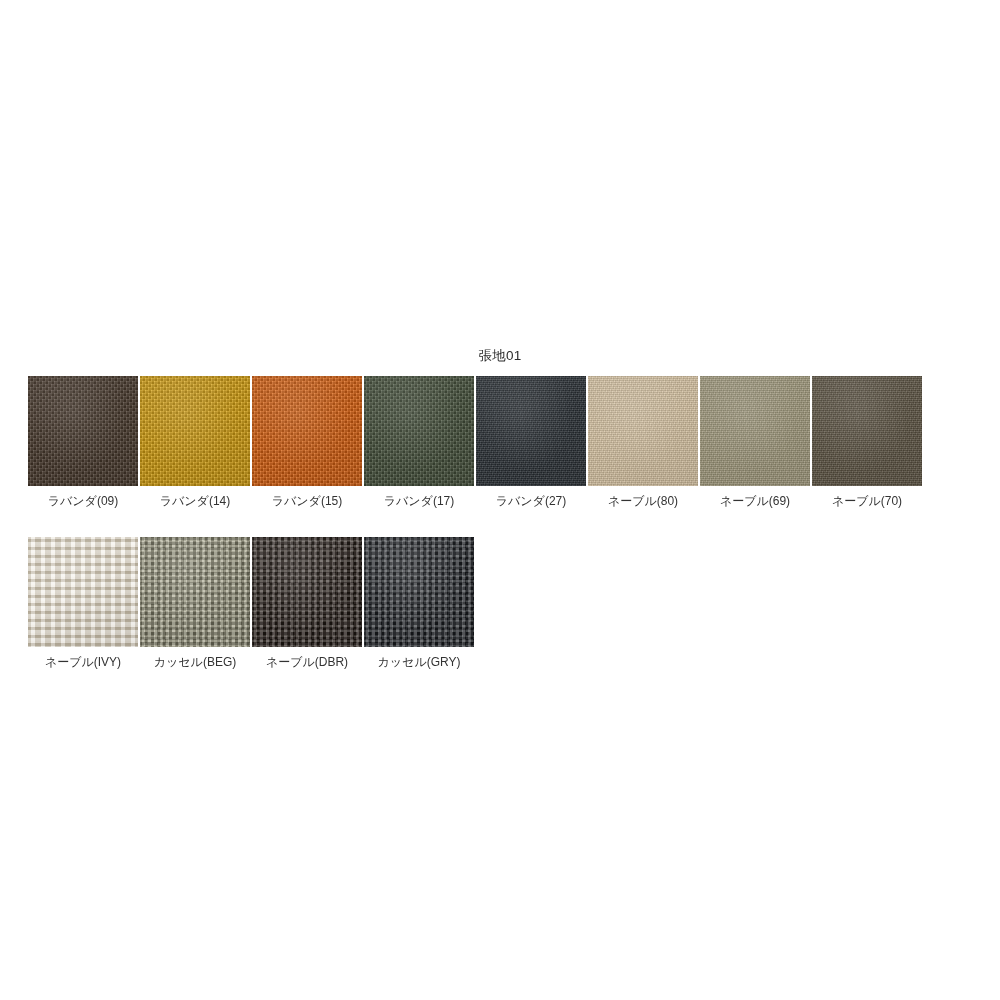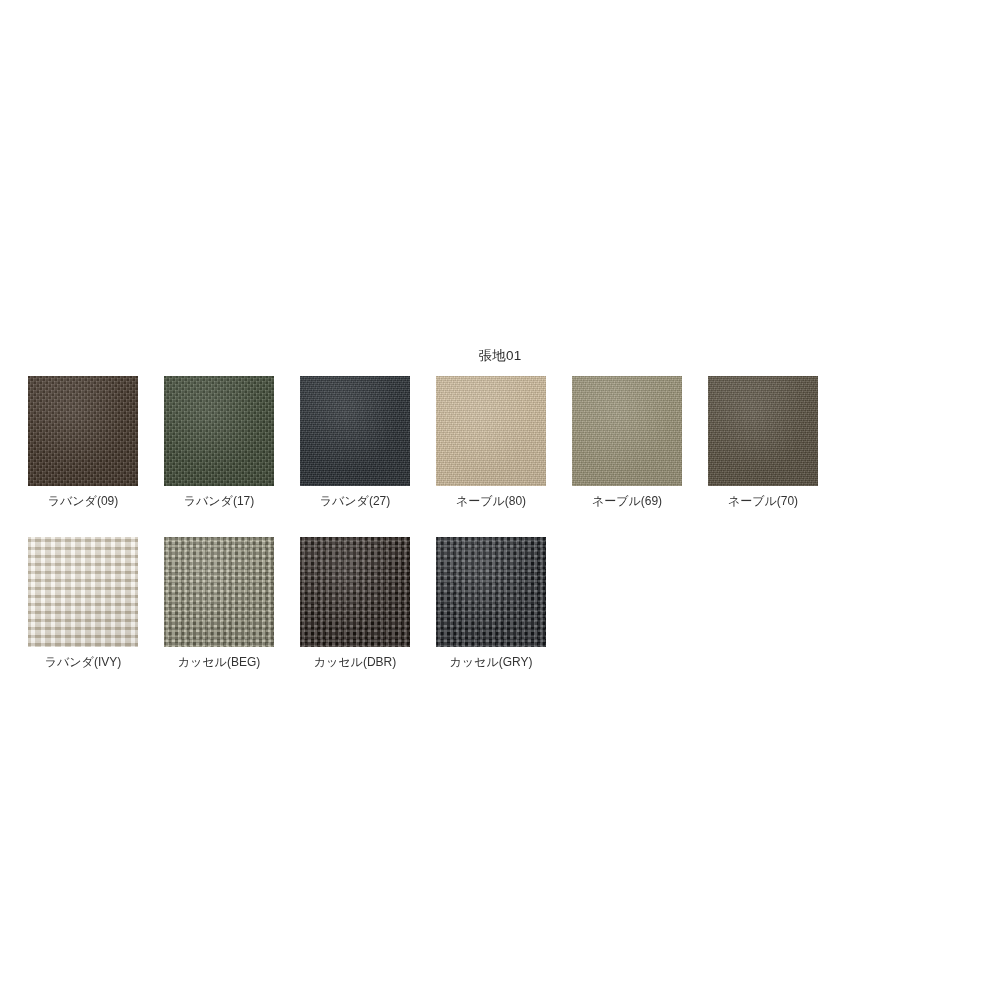--- a/index.html
+++ b/index.html
@@ -47,21 +47,21 @@
 
   .swatch-row {
     display: flex;
     flex-direction: row;
     align-items: flex-start;
     margin-bottom: 28px;
   }
 
   .swatch-cell {
     width: 110px;
-    margin-right: 26px;
+    margin-right: 2px;
     display: flex;
     flex-direction: column;
     align-items: center;
   }
 
   .swatch-tile {
     width: 110px;
     height: 110px;
     position: relative;
     overflow: hidden;
@@ -213,21 +213,35 @@
     <div class="swatch-row">
 
       <div class="swatch-cell">
         <div class="swatch-tile" style="background-color: rgb(74, 58, 46);">
           <div class="tex weave-a"></div>
           <div class="sheen"></div>
         </div>
         <div class="swatch-label">ラバンダ(09)</div>
       </div>
 
-
+      <div class="swatch-cell">
+        <div class="swatch-tile" style="background-color: rgb(213, 160, 16);">
+          <div class="tex weave-a"></div>
+          <div class="sheen"></div>
+        </div>
+        <div class="swatch-label">ラバンダ(14)</div>
+      </div>
+
+      <div class="swatch-cell">
+        <div class="swatch-tile" style="background-color: rgb(218, 98, 16);">
+          <div class="tex weave-a"></div>
+          <div class="sheen"></div>
+        </div>
+        <div class="swatch-label">ラバンダ(15)</div>
+      </div>
 
       <div class="swatch-cell">
         <div class="swatch-tile" style="background-color: rgb(70, 82, 60);">
           <div class="tex weave-a"></div>
           <div class="sheen"></div>
         </div>
         <div class="swatch-label">ラバンダ(17)</div>
       </div>
 
       <div class="swatch-cell">
@@ -264,37 +278,37 @@
 
     </div>
 
     <div class="swatch-row">
 
       <div class="swatch-cell">
         <div class="swatch-tile" style="background-color: rgb(230, 224, 210);">
           <div class="tex weave-c"></div>
           <div class="sheen"></div>
         </div>
-        <div class="swatch-label">ラバンダ(IVY)</div>
+        <div class="swatch-label">ネーブル(IVY)</div>
       </div>
 
       <div class="swatch-cell">
         <div class="swatch-tile" style="background-color: rgb(163, 161, 134);">
           <div class="tex weave-d"></div>
           <div class="sheen"></div>
         </div>
         <div class="swatch-label">カッセル(BEG)</div>
       </div>
 
       <div class="swatch-cell">
         <div class="swatch-tile" style="background-color: rgb(42, 32, 25);">
           <div class="tex weave-d"></div>
           <div class="sheen"></div>
         </div>
-        <div class="swatch-label">カッセル(DBR)</div>
+        <div class="swatch-label">ネーブル(DBR)</div>
       </div>
 
       <div class="swatch-cell">
         <div class="swatch-tile" style="background-color: rgb(34, 38, 43);">
           <div class="tex weave-d"></div>
           <div class="sheen"></div>
         </div>
         <div class="swatch-label">カッセル(GRY)</div>
       </div>
 

